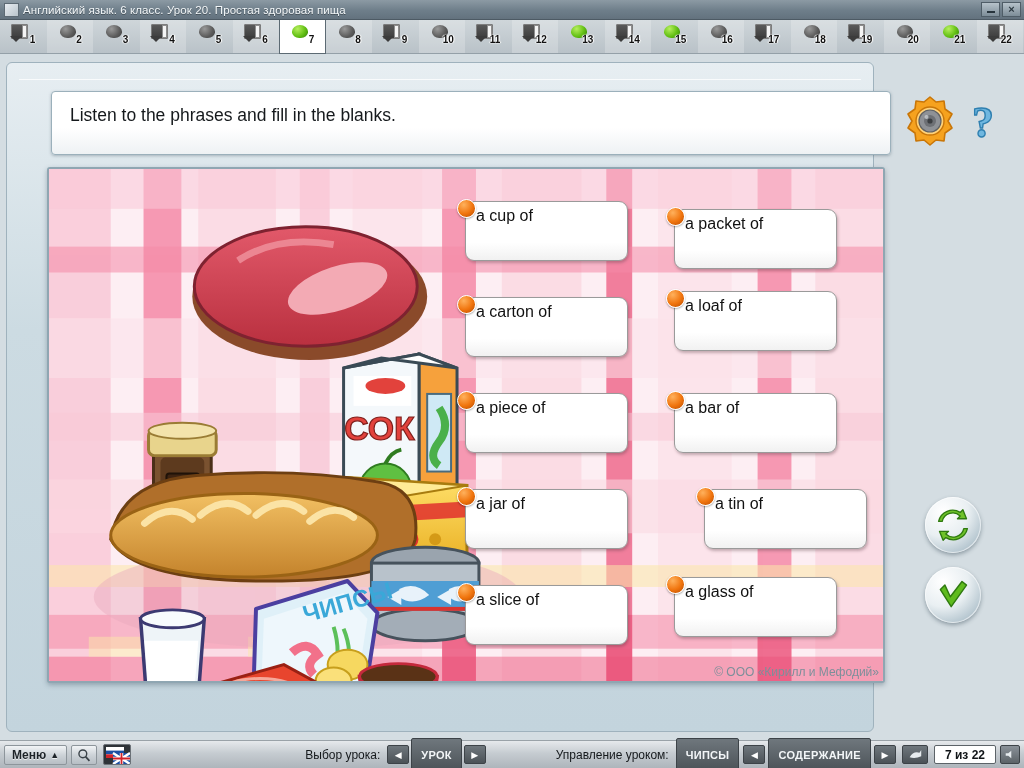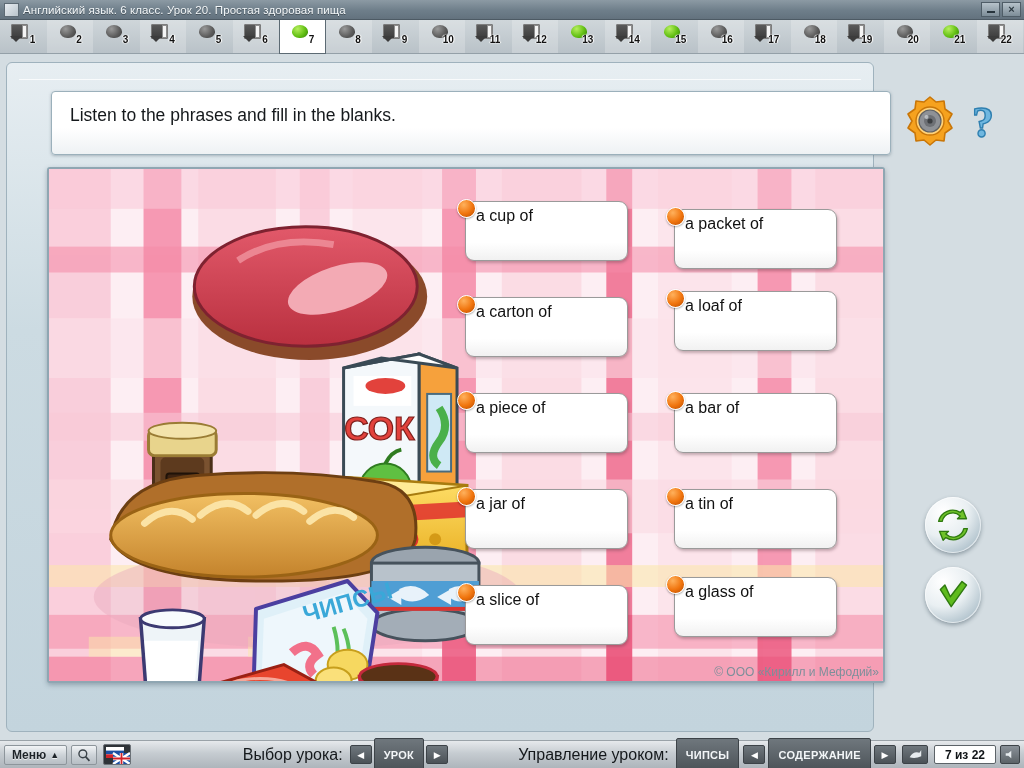--- a/index.html
+++ b/index.html
@@ -165,21 +165,21 @@
     padding: 0 7px; font-size: 12px; font-weight: bold; color: #1d2328;
     background: linear-gradient(#f2f4f6,#cdd3d8 50%, #b7bec4);
     border: 1px solid #8d959b; border-radius: 2px;
     text-shadow: 0 1px 0 rgba(255,255,255,.7);
   }
   .sb-icon-btn {
     width: 26px; height: 20px; display: flex; align-items: center; justify-content: center;
     background: linear-gradient(#f2f4f6,#cdd3d8 50%, #b7bec4);
     border: 1px solid #8d959b; border-radius: 2px; margin-left: 4px;
   }
-  .sb-label { font-size: 16px; color: #15191c; }
+  .sb-label { font-size: 12px; color: #15191c; }
   .dark-btn {
     height: 34px; display: flex; align-items: center; justify-content: center;
     padding: 0 9px; font-size: 11px; font-weight: bold; color: #f3f6f8;
     background: linear-gradient(#6f777d,#4b5257);
     border: 1px solid #3d4348; border-radius: 2px; letter-spacing: .3px;
   }
   .arrow-btn {
     width: 22px; height: 19px; display: flex; align-items: center; justify-content: center;
     background: linear-gradient(#6f777d,#4b5257);
     border: 1px solid #3d4348; border-radius: 2px; color: #fff; font-size: 9px;
@@ -541,21 +541,21 @@
             <div class="cap">a piece of</div>
           </div>
           <div class="card" style="left: 625px; top: 224px;">
             <div class="dot"></div>
             <div class="cap">a bar of</div>
           </div>
           <div class="card" style="left: 416px; top: 320px;">
             <div class="dot"></div>
             <div class="cap">a jar of</div>
           </div>
-          <div class="card" style="left: 625px; top: 320px; text-decoration: underline;">
+          <div class="card" style="left: 655px; top: 320px; text-decoration: underline;">
             <div class="dot"></div>
             <div class="cap">a tin of</div>
           </div>
           <div class="card" style="left: 416px; top: 416px;">
             <div class="dot"></div>
             <div class="cap">a slice of</div>
           </div>
           <div class="card" style="left: 625px; top: 408px; padding-left: 40px;">
             <div class="dot"></div>
             <div class="cap">a glass of</div>

